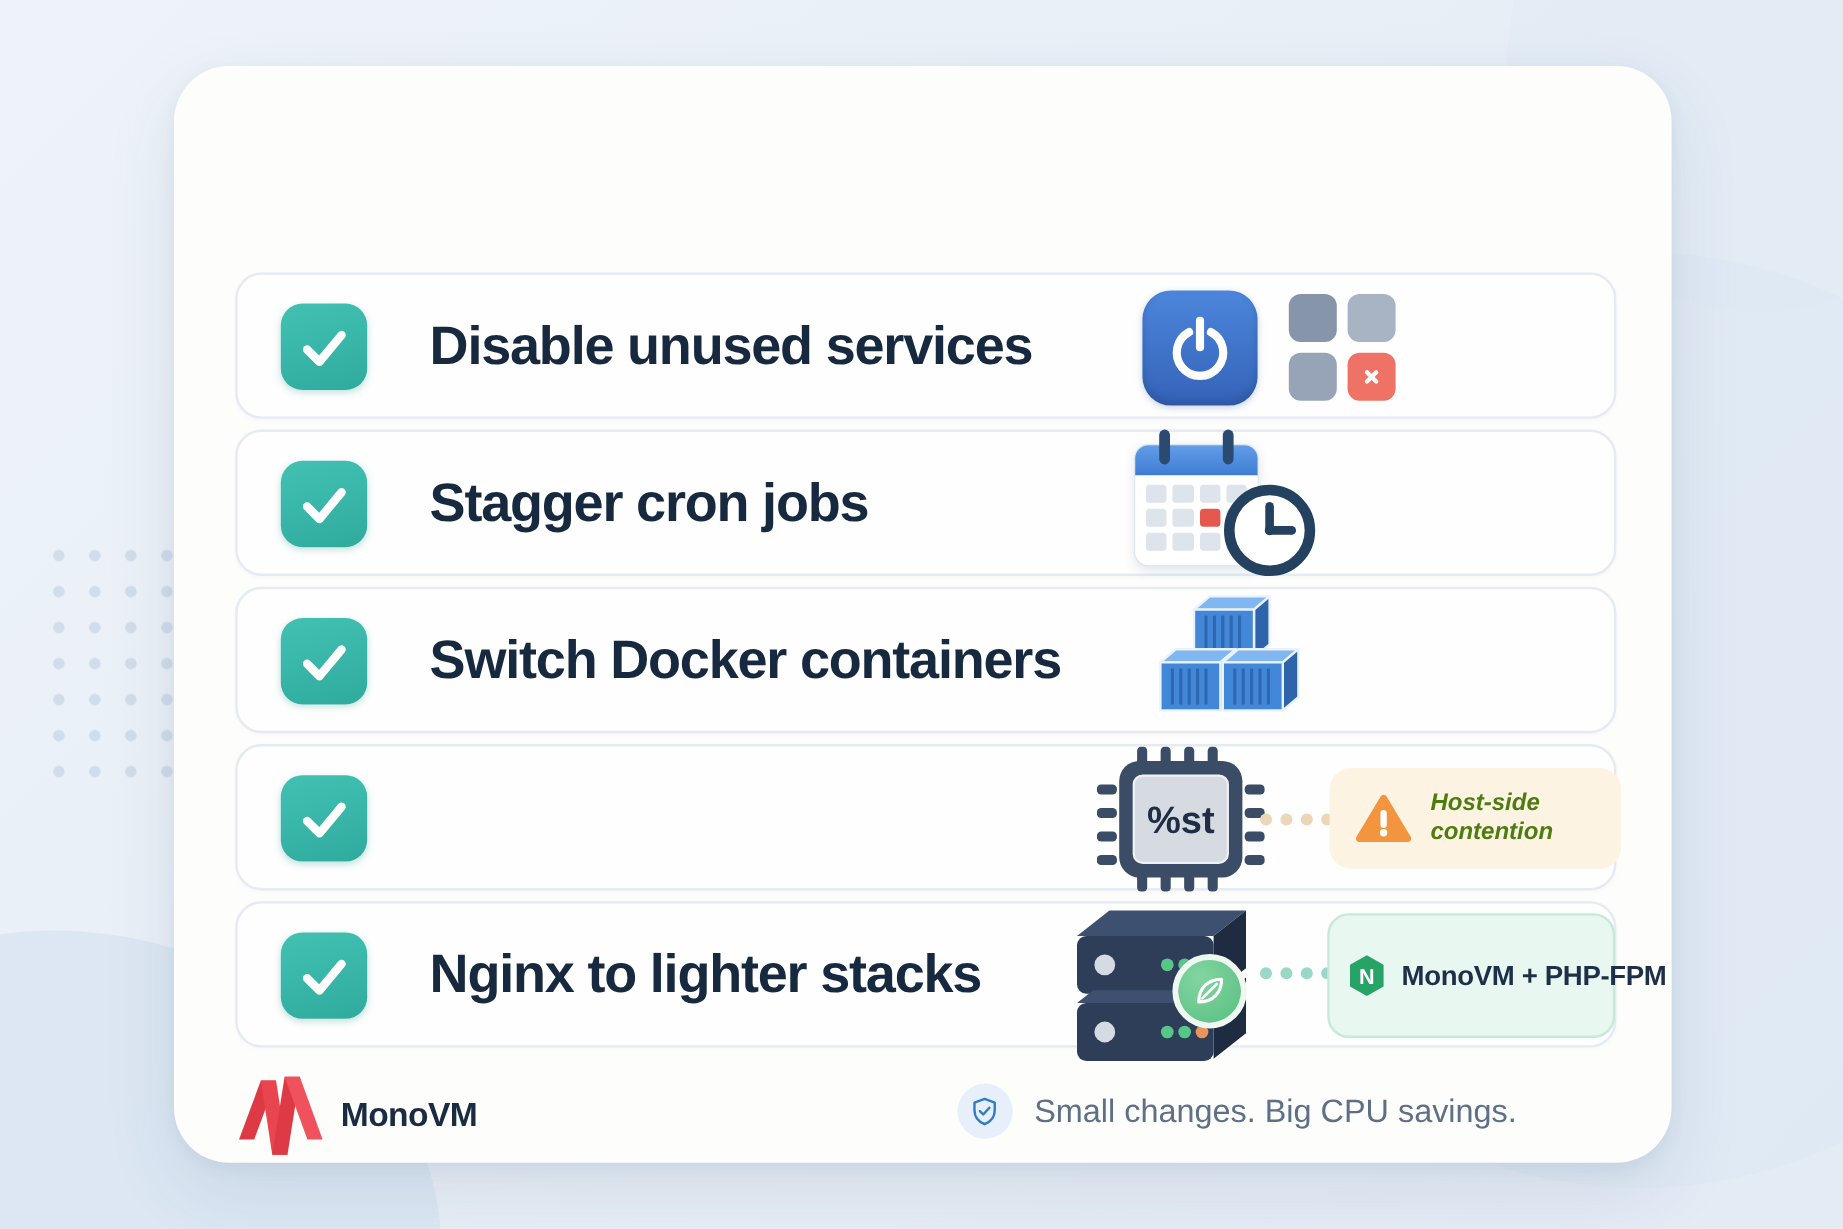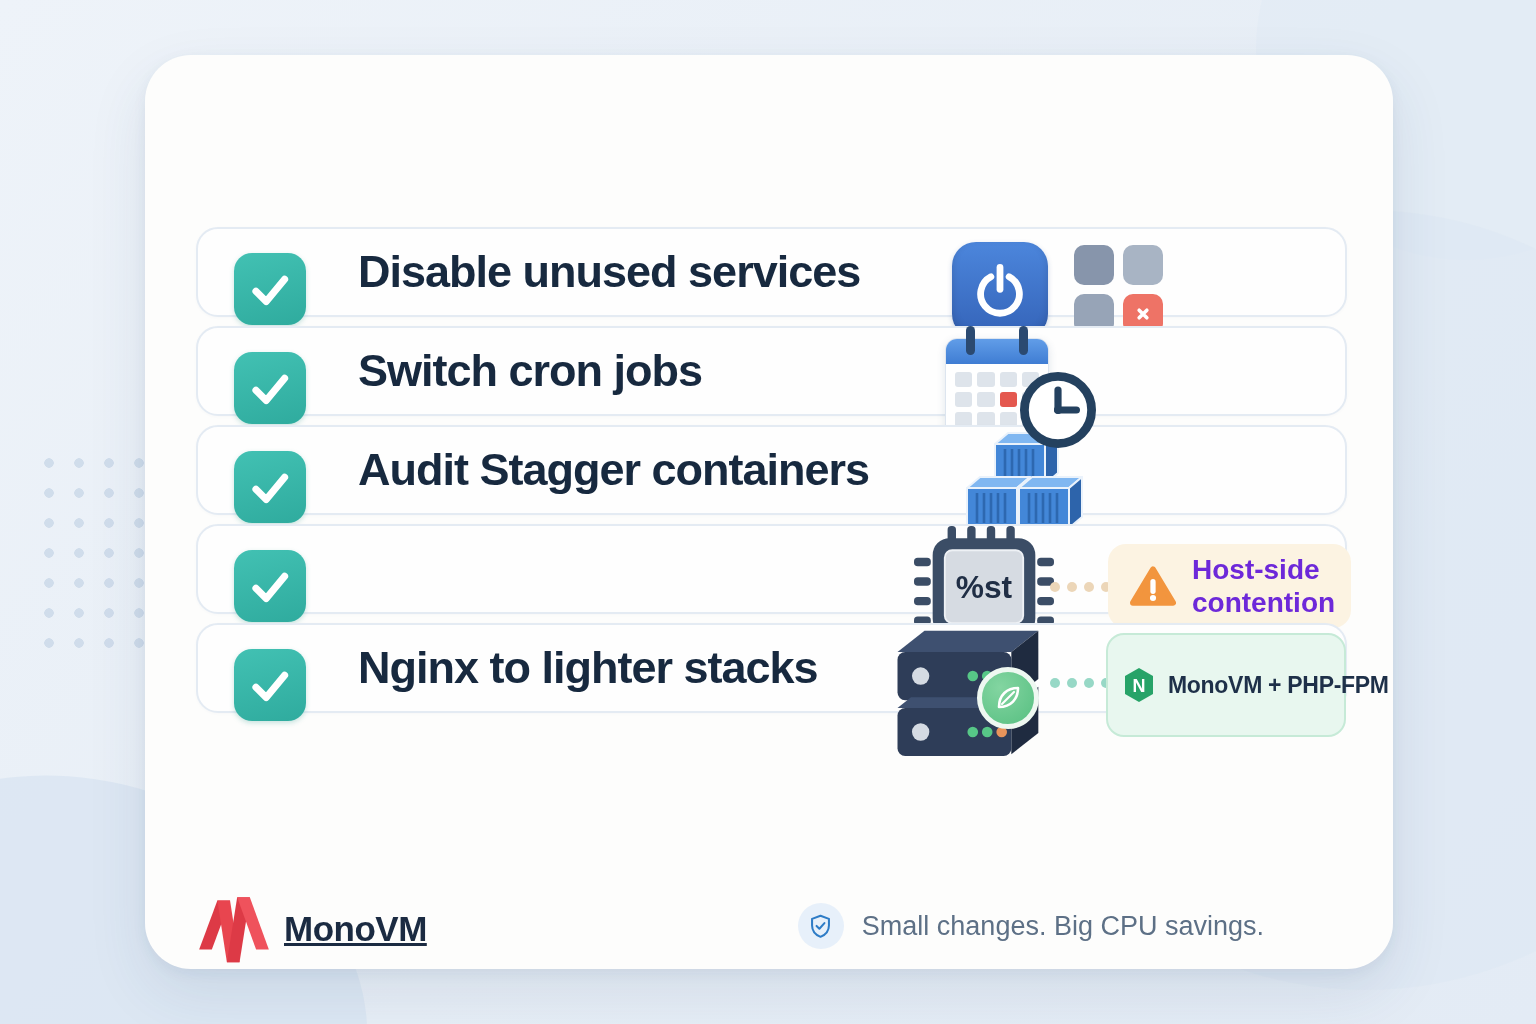--- a/index.html
+++ b/index.html
@@ -17,21 +17,21 @@
     background-image:radial-gradient(#cbd9e9 4.5px,transparent 5px);
     background-size:30px 30px;opacity:.85;}
   
   .card{position:absolute;left:145px;top:55px;width:1248px;height:914px;
     background:#fdfdfc;border-radius:46px;
     box-shadow:0 24px 60px rgba(40,70,110,.10),0 4px 14px rgba(40,70,110,.06);}
   .title{position:absolute;left:0;right:0;top:50px;text-align:center;
     font-size:67px;font-weight:800;letter-spacing:-2.5px;color:#14273e;}
   .rows{position:absolute;left:51px;top:172px;width:1151px;
     display:flex;flex-direction:column;gap:9px;}
-  .row{position:relative;height:90px;background:#fefefe;
+  .row{position:relative;height:122px;background:#fefefe;
     border:2px solid #e4ebf3;border-radius:22px;box-sizing:border-box;
     box-shadow:0 1px 3px rgba(50,80,120,.03);padding-left:22px;}
   .check{position:absolute;left:36px;top:24px;width:72px;height:72px;border-radius:18px;
     background:linear-gradient(165deg,#42c1b3,#2fab9e);
     display:flex;align-items:center;justify-content:center;
     box-shadow:0 2px 5px rgba(40,150,140,.25);}
   .check svg{width:52px;height:52px;}
   .row-label{position:absolute;left:160px;top:50%;transform:translateY(-50%);
     font-size:45px;font-weight:700;letter-spacing:-1px;color:#17293f;white-space:nowrap;}
   
@@ -65,39 +65,39 @@
   .dots{position:absolute;display:flex;gap:7px;}
   .dots i{width:10px;height:10px;border-radius:50%;}
   .dots.tan{left:852px;top:56px;}
   .dots.tan i{background:#ecd6b8;}
   .dots.teal{left:852px;top:53px;}
   .dots.teal i{background:#97d8c6;}
   .note-warn{position:absolute;left:910px;top:18px;width:243px;height:84px;
     background:#fcf3e2;border-radius:18px;box-sizing:border-box;
     display:flex;align-items:center;gap:16px;padding-left:22px;}
   .note-warn svg{width:46px;height:43px;flex:none;}
-  .note-text{font-size:28px;font-weight:600;color:#6d28d9;line-height:1.18;}
+  .note-text{font-size:20px;font-weight:600;color:#4d7c0f;line-height:1.18;font-style:italic;}
   .note-warn .note-text{width:135px;}
   
   .server{position:absolute;left:686px;top:-2px;width:164px;height:132px;}
   .leaf-badge{position:absolute;left:779px;top:42px;width:52px;height:52px;border-radius:50%;
     background:radial-gradient(circle at 35% 30%,#83d5a1,#57bf81);
     border:5px solid #eef8f1;z-index:2;display:flex;align-items:center;justify-content:center;}
   .leaf-badge svg{width:32px;height:32px;}
   .note-green{position:absolute;left:908px;top:8px;width:240px;height:104px;
     background:#e8f7ef;border:2px solid #c6ead7;border-radius:18px;box-sizing:border-box;
     display:flex;flex-direction:column;justify-content:center;gap:9px;padding-left:15px;}
   .badge-line{display:flex;align-items:center;gap:13px;}
   .badge-line svg{flex:none;}
   .badge-text{font-size:23px;font-weight:600;color:#1e3049;letter-spacing:-.3px;white-space:nowrap;}
   
   .footer{position:absolute;left:51px;right:51px;top:836px;height:78px;}
   .brand{position:absolute;left:0;top:0;display:flex;align-items:center;gap:12px;}
   .brand svg{width:76px;height:76px;}
-  .brand-name{font-size:35px;font-weight:800;color:#1b2b42;letter-spacing:-.5px;text-decoration:underline;}
+  .brand-name{font-size:28px;font-weight:800;color:#1b2b42;letter-spacing:-.5px;}
   .tagline{position:absolute;right:78px;top:12px;display:flex;align-items:center;gap:18px;}
   .shield-circle{width:46px;height:46px;border-radius:50%;background:#e7f0fa;
     display:flex;align-items:center;justify-content:center;}
   .shield-circle svg{width:27px;height:27px;}
   .tagline-text{font-size:27px;color:#5d7086;}
 </style>
 </head>
 <body>
 
 <div class="stage">
@@ -134,21 +134,21 @@
           </span>
         </div>
       </div>
 
       <div class="row">
         <div class="check">
           <svg viewBox="0 0 96 96">
               <polyline points="22,52 41,71 75,30" fill="none" stroke="#ffffff" stroke-width="13" stroke-linecap="round" stroke-linejoin="round"></polyline>
             </svg>
         </div>
-        <div class="row-label">Switch cron jobs</div>
+        <div class="row-label">Stagger cron jobs</div>
         <div class="calendar">
           <i class="pin l"></i>
           <i class="pin r"></i>
           <div class="cal-top"></div>
           <div class="cal-grid">
             <i></i>
               <i></i>
               <i></i>
               <i></i>
             <i></i>
@@ -170,21 +170,21 @@
           </svg>
         </div>
       </div>
 
       <div class="row">
         <div class="check">
           <svg viewBox="0 0 96 96">
               <polyline points="22,52 41,71 75,30" fill="none" stroke="#ffffff" stroke-width="13" stroke-linecap="round" stroke-linejoin="round"></polyline>
             </svg>
         </div>
-        <div class="row-label">Audit Stagger containers</div>
+        <div class="row-label">Switch Docker containers</div>
         <div class="containers">
           <svg viewBox="0 0 170 115" stroke-linejoin="round">
 
             <polygon points="60,14 73,3 123,3 110,14" fill="#80b7f1" stroke="#eaf2fb" stroke-width="2"></polygon>
             <polygon points="110,14 123,3 123,43 110,54" fill="#2d64ab" stroke="#eaf2fb" stroke-width="2"></polygon>
             <rect x="60" y="14" width="50" height="40" fill="#4387d8" stroke="#eaf2fb" stroke-width="2"></rect>
             <g stroke="#2d68b0" stroke-width="2.6">
               <line x1="70" y1="19" x2="70" y2="49"></line>
                 <line x1="77" y1="19" x2="77" y2="49"></line>
               <line x1="84" y1="19" x2="84" y2="49"></line>

